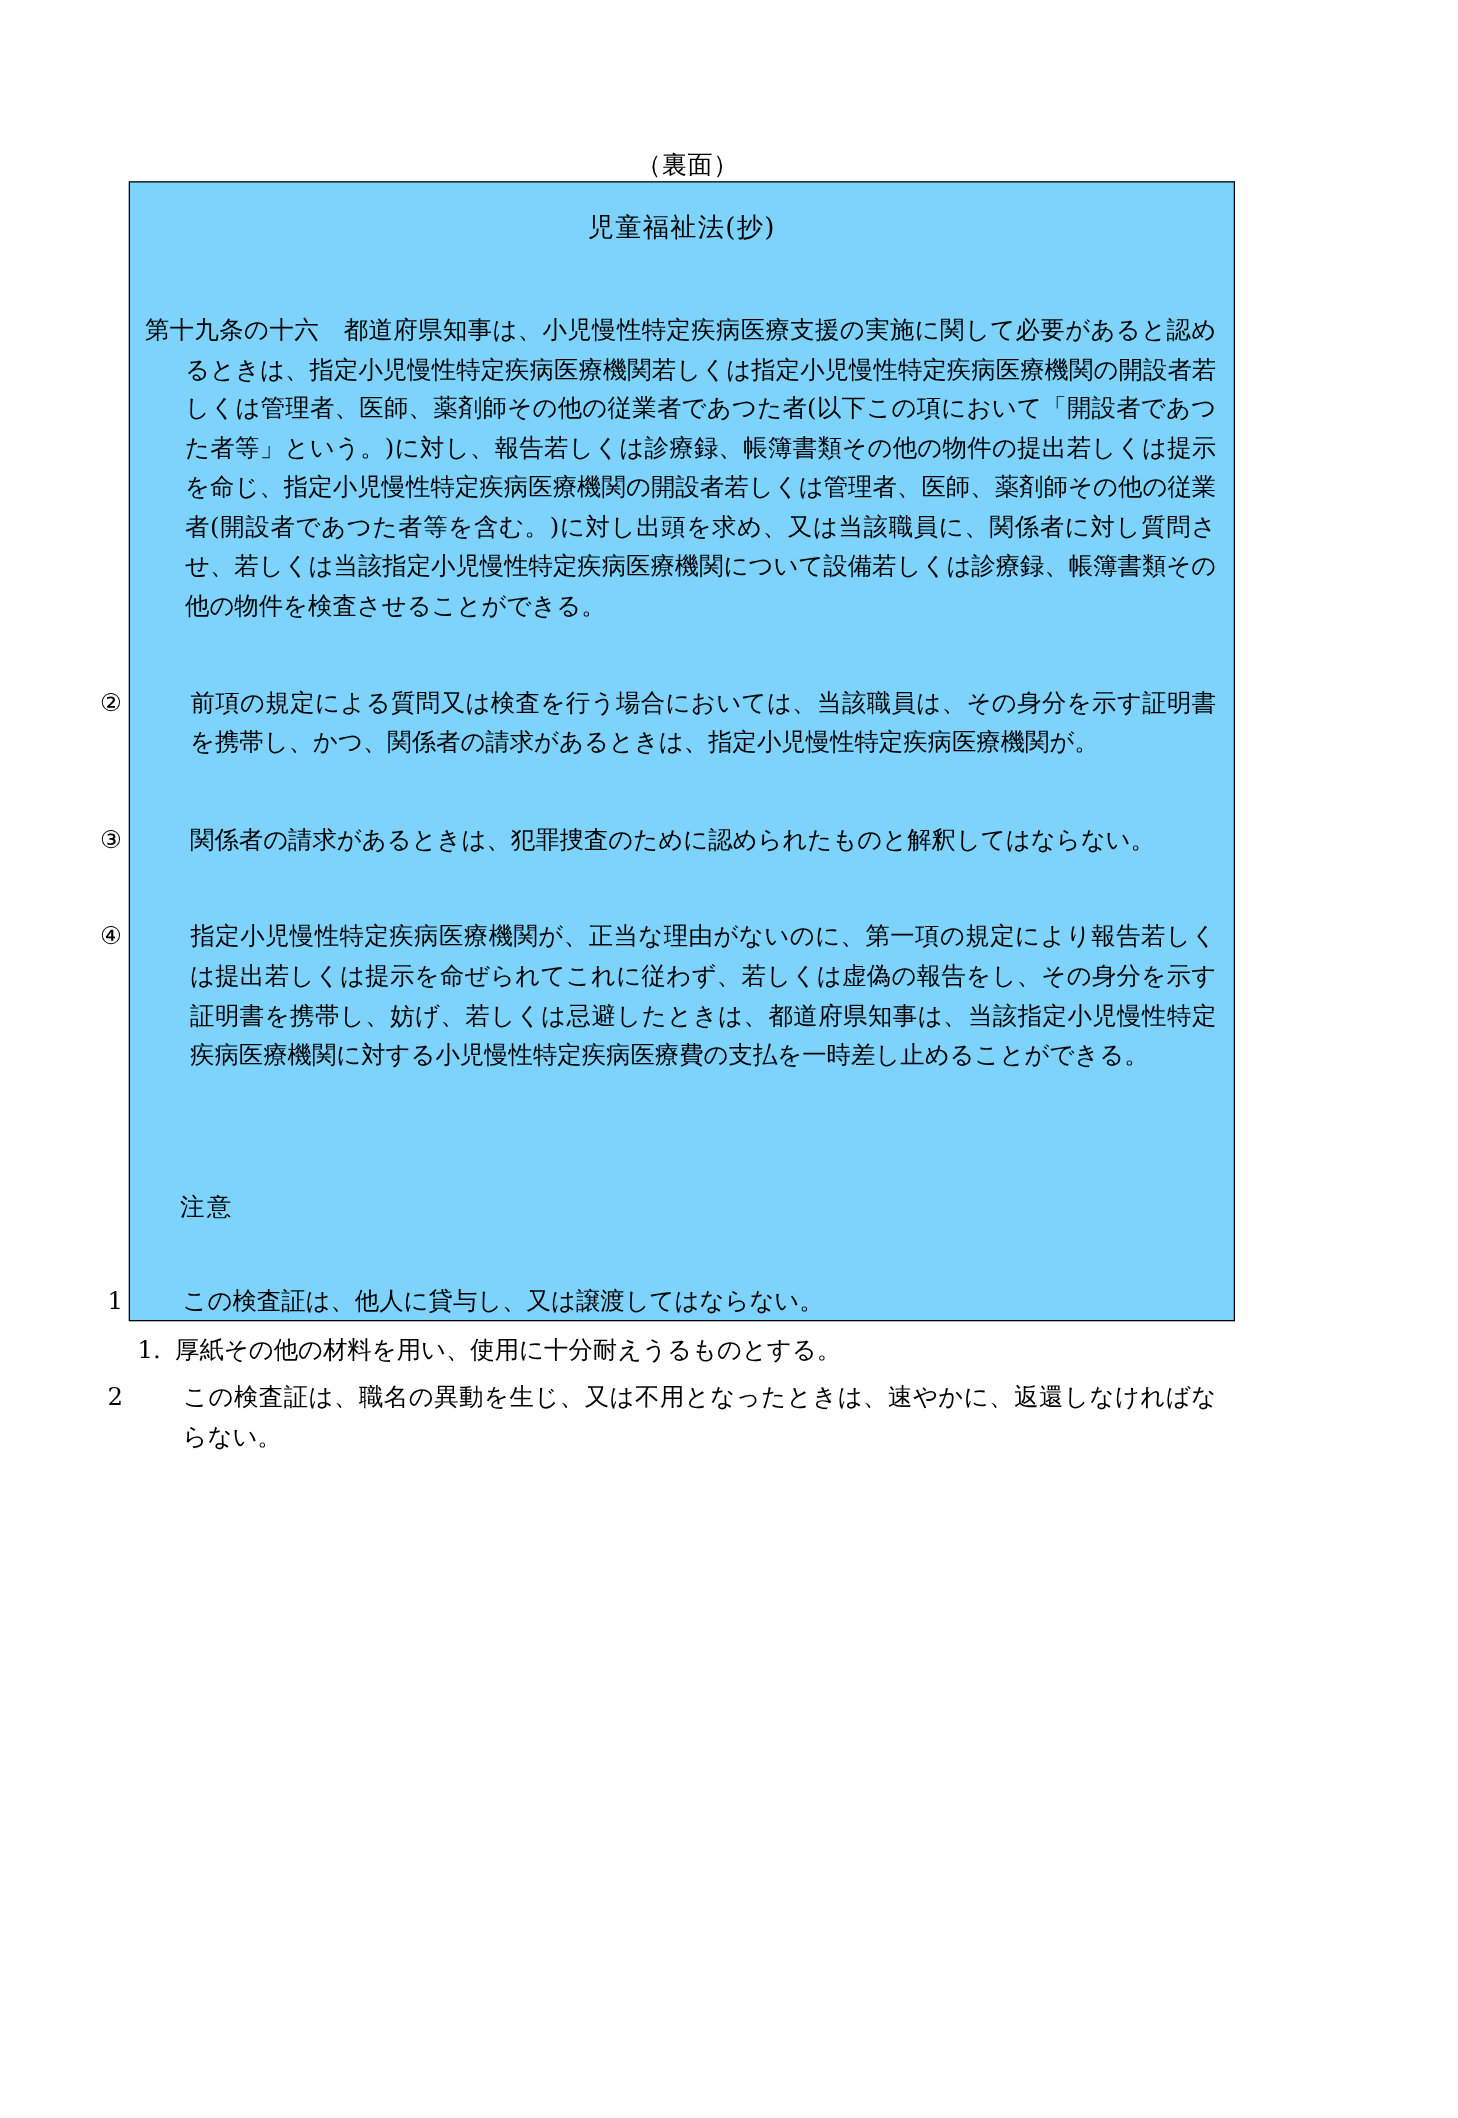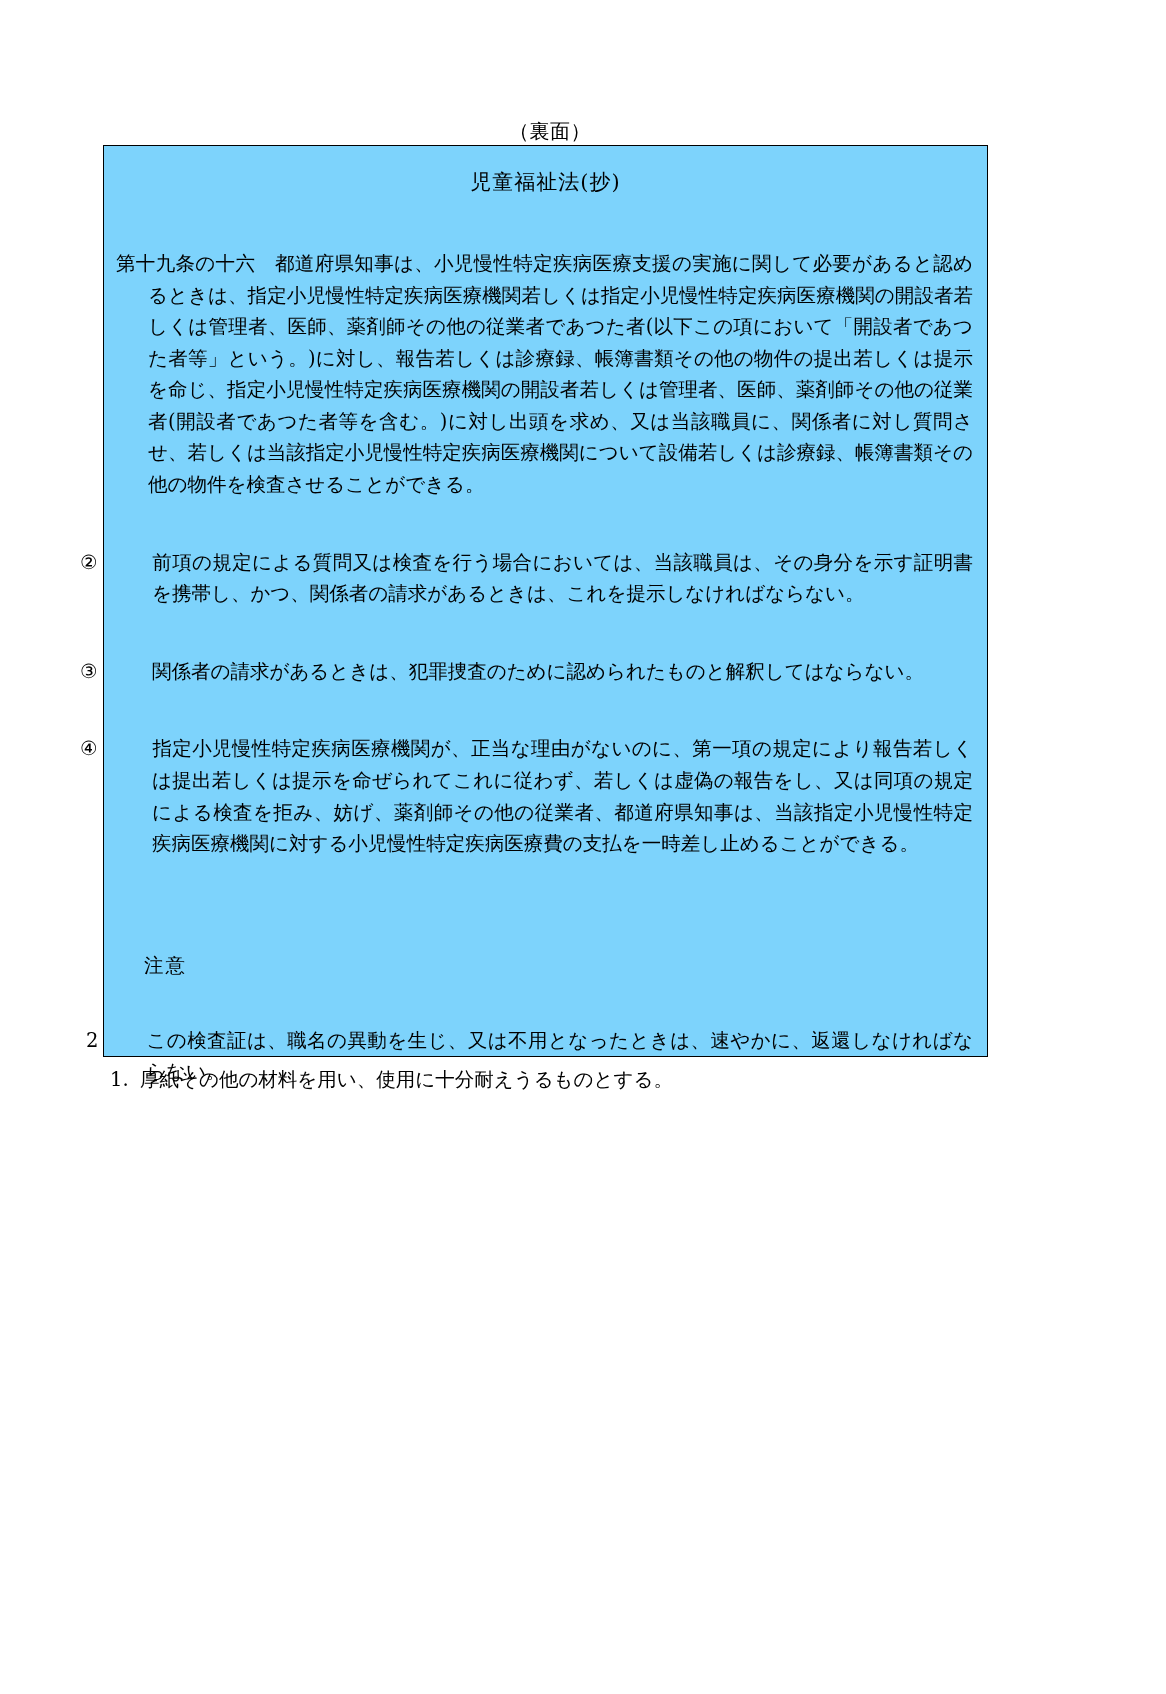--- a/index.html
+++ b/index.html
@@ -136,33 +136,36 @@
 
   <div class="law-box">
 
     <div class="law-title">児童福祉法(抄)</div>
 
     <div class="body-area">
 
       <div class="article hang">第十九条の十六　都道府県知事は、小児慢性特定疾病医療支援の実施に関して必要があると認めるときは、指定小児慢性特定疾病医療機関若しくは指定小児慢性特定疾病医療機関の開設者若しくは管理者、医師、薬剤師その他の従業者であつた者(以下この項において「開設者であつた者等」という。)に対し、報告若しくは診療録、帳簿書類その他の物件の提出若しくは提示を命じ、指定小児慢性特定疾病医療機関の開設者若しくは管理者、医師、薬剤師その他の従業者(開設者であつた者等を含む。)に対し出頭を求め、又は当該職員に、関係者に対し質問させ、若しくは当該指定小児慢性特定疾病医療機関について設備若しくは診療録、帳簿書類その他の物件を検査させることができる。</div>
 
       <div class="para hang num">
-        <span class="para-marker">②</span><span>前項の規定による質問又は検査を行う場合においては、当該職員は、その身分を示す証明書を携帯し、かつ、関係者の請求があるときは、これを提示しなければならない。</span>
+        <span class="para-marker">②</span><span>前項の規定による質問又は検査を行う場合においては、当該職員は、その身分を示す証明書を携帯し、かつ、関係者の請求があるときは、指定小児慢性特定疾病医療機関が。</span>
       </div>
 
       <div class="para hang num">
         <span class="para-marker">③</span><span>関係者の請求があるときは、犯罪捜査のために認められたものと解釈してはならない。</span>
       </div>
 
       <div class="para hang num">
-        <span class="para-marker">④</span><span>指定小児慢性特定疾病医療機関が、正当な理由がないのに、第一項の規定により報告若しくは提出若しくは提示を命ぜられてこれに従わず、若しくは虚偽の報告をし、又は同項の規定による検査を拒み、妨げ、薬剤師その他の従業者、都道府県知事は、当該指定小児慢性特定疾病医療機関に対する小児慢性特定疾病医療費の支払を一時差し止めることができる。</span>
+        <span class="para-marker">④</span><span>指定小児慢性特定疾病医療機関が、正当な理由がないのに、第一項の規定により報告若しくは提出若しくは提示を命ぜられてこれに従わず、若しくは虚偽の報告をし、その身分を示す証明書を携帯し、妨げ、若しくは忌避したときは、都道府県知事は、当該指定小児慢性特定疾病医療機関に対する小児慢性特定疾病医療費の支払を一時差し止めることができる。</span>
       </div>
 
       <div class="notice-head">注意</div>
 
+      <div class="note-item">
+        <span class="note-num">1</span><span>この検査証は、他人に貸与し、又は譲渡してはならない。</span>
+      </div>
 
       <div class="note-item">
         <span class="note-num">2</span><span>この検査証は、職名の異動を生じ、又は不用となったときは、速やかに、返還しなければならない。</span>
       </div>
 
     </div>
   </div>
 
   <div class="footer-notes">
     <p class="footer-note">

